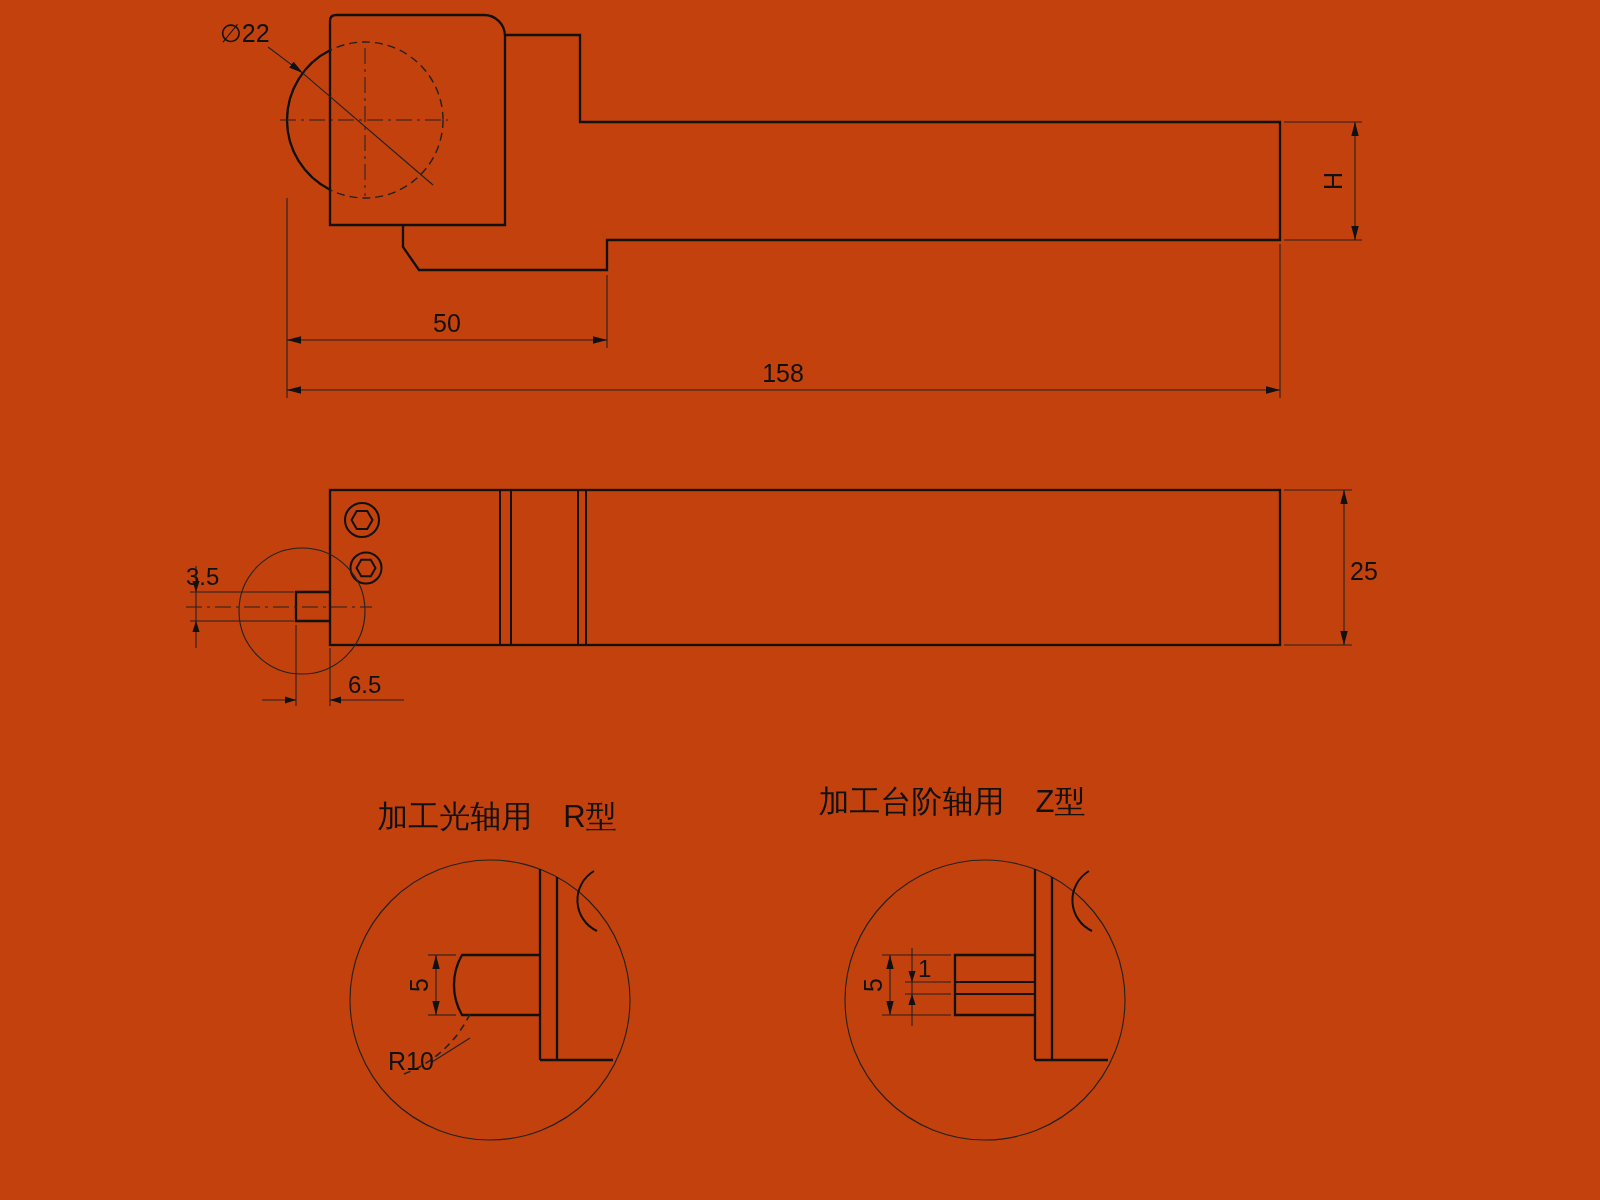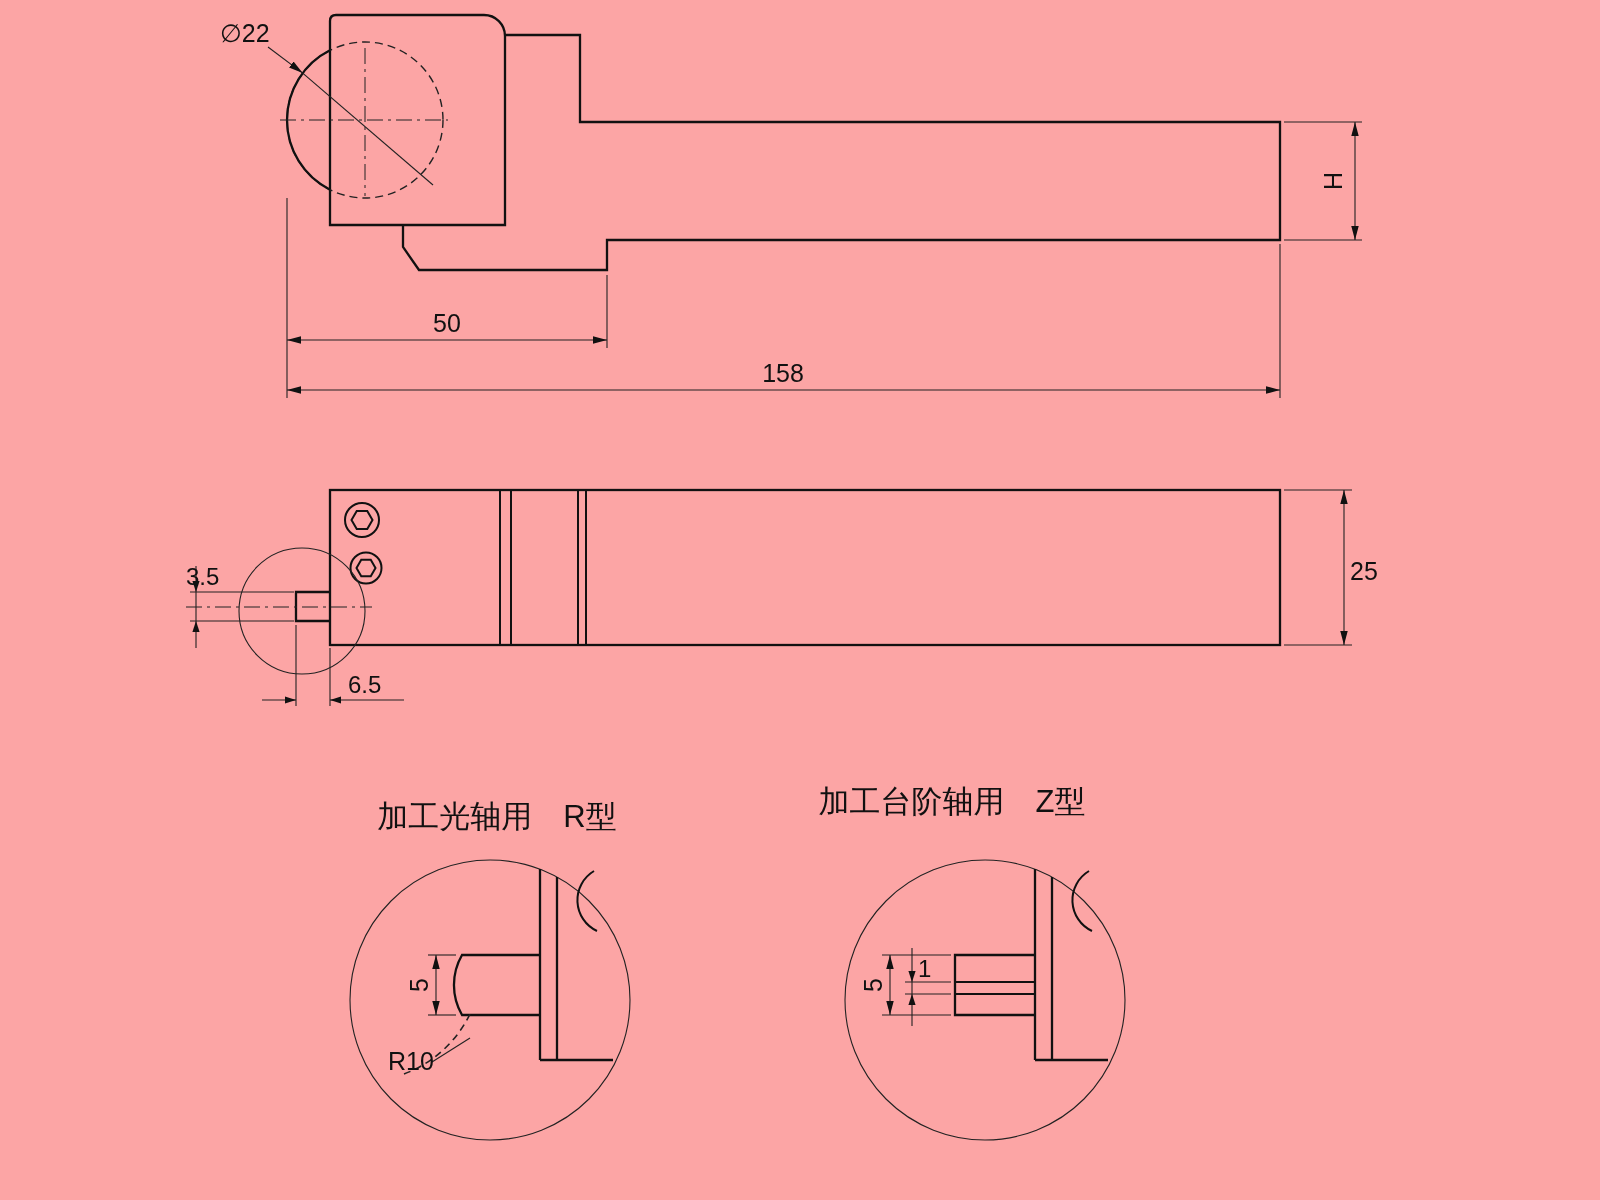--- a/index.html
+++ b/index.html
@@ -1,16 +1,16 @@
 <!DOCTYPE html>
 <html><head>
 <meta charset="utf-8">
 <style>
   html,body{margin:0;padding:0;background:#ffffff;}
-  .canvas{position:relative;width:1600px;height:1200px;background:#fca5a5;overflow:hidden;
+  .canvas{position:relative;width:1600px;height:1200px;background:#c2410c;overflow:hidden;
           font-family:"Liberation Sans", sans-serif;text-align:right;}
   svg{display:block;}
   .thick{stroke:#111;stroke-width:2.3;fill:none;stroke-linejoin:miter;stroke-linecap:butt;}
   .med{stroke:#111;stroke-width:2;fill:none;}
   .thin{stroke:#222;stroke-width:1.1;fill:none;}
   .dim{stroke:#222;stroke-width:1.1;fill:none;}
   .center{stroke:#222;stroke-width:1;fill:none;stroke-dasharray:16 5 3 5;}
   .dashed{stroke:#222;stroke-width:1.4;fill:none;stroke-dasharray:8 5;}
   .dashed2{stroke:#222;stroke-width:1.6;fill:none;stroke-dasharray:7 5;}
   .arrowfill{fill:#111;stroke:none;}

